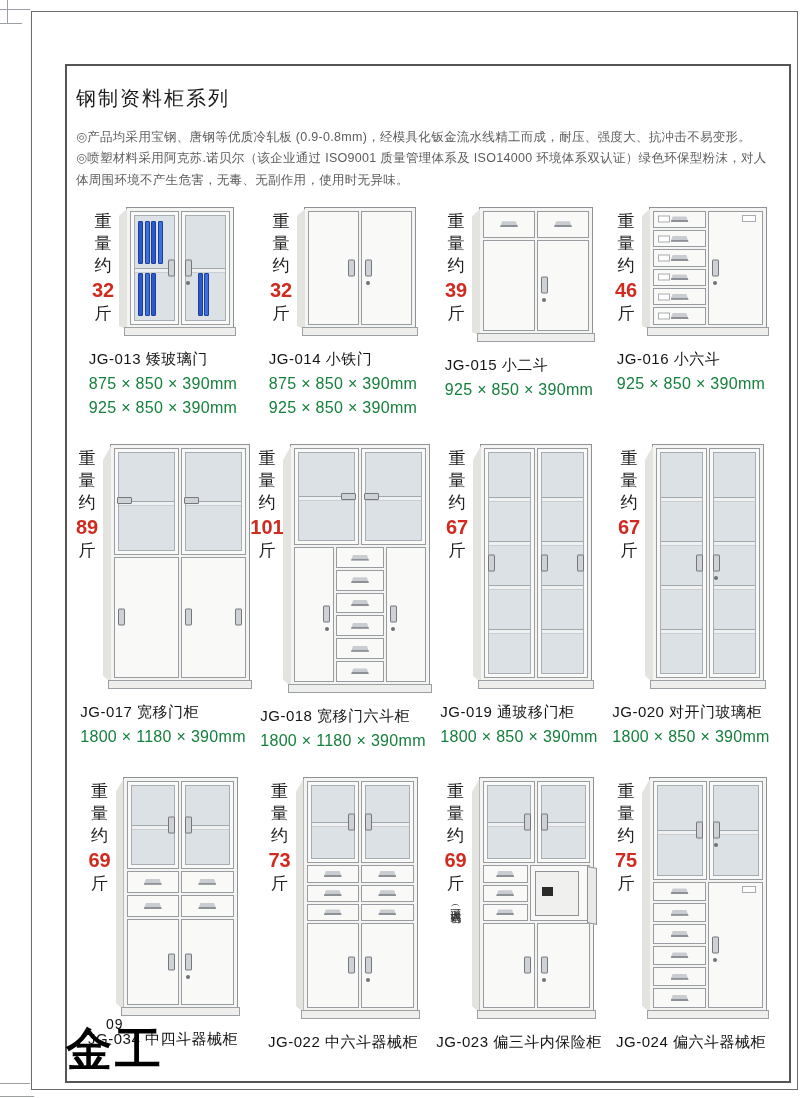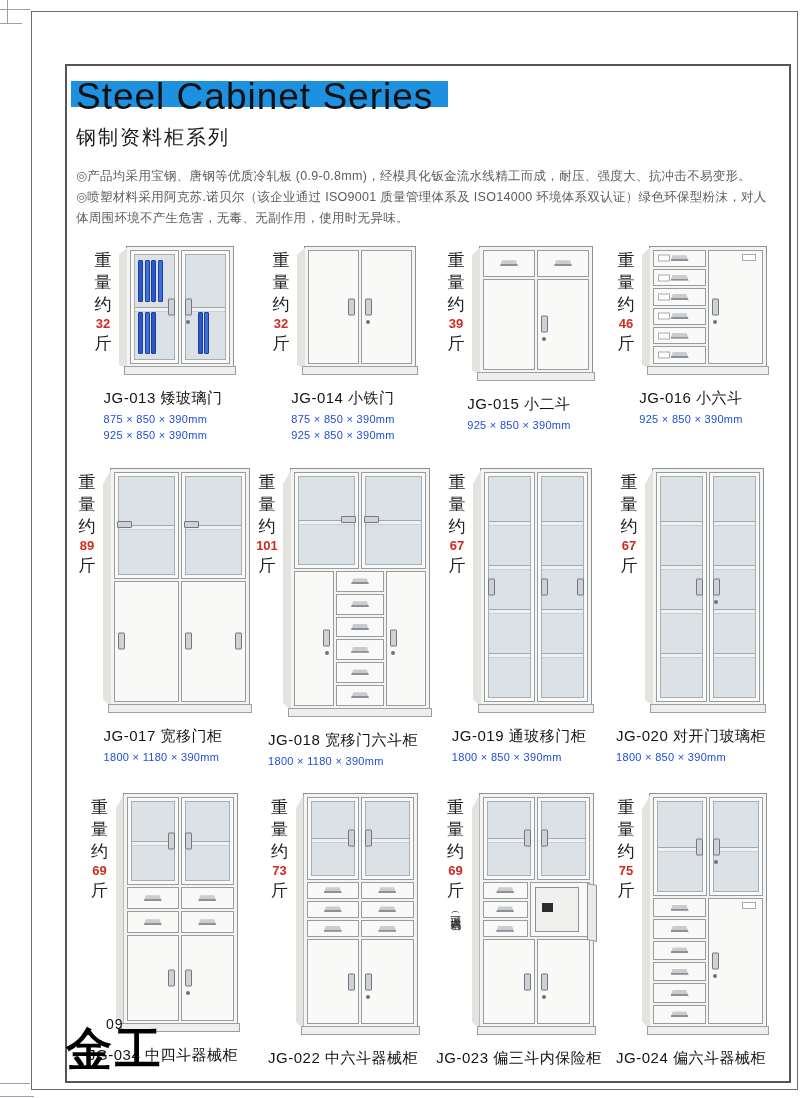--- a/index.html
+++ b/index.html
@@ -19,21 +19,21 @@
   .title-en .t{position:relative;z-index:1;}
   .title-cn{margin-top:7px;font-size:20px;color:#1c1c1c;letter-spacing:2px;}
   .intro{margin-top:15px;font-size:12.5px;line-height:1.7;color:#5c5c5c;letter-spacing:0.3px;}
 
   
   .grid{margin-top:16px;display:grid;grid-template-columns:repeat(4,1fr);column-gap:6px;row-gap:24px;}
   .prod{display:flex;flex-direction:column;align-items:center;}
   .prod-top{display:flex;align-items:flex-start;justify-content:center;gap:3px;}
 
   .weight{display:flex;flex-direction:column;align-items:center;width:22px;margin-top:4px;font-size:17px;line-height:1.3;color:#202020;}
-  .weight .num{color:var(--wred,#cf2b20);font-weight:700;font-size:13px;letter-spacing:0;}
+  .weight .num{color:var(--wred,#cf2b20);font-weight:700;font-size:20px;letter-spacing:0;}
   .weight .note{margin-top:5px;writing-mode:vertical-rl;text-orientation:mixed;font-size:10.5px;letter-spacing:1px;color:#333;}
 
   
   .cabwrap{position:relative;padding-left:9px;padding-bottom:8px;}
   .cab{position:relative;background:#f4f4f2;border:1px solid #8e9296;box-sizing:border-box;padding:3px;}
   .cab .side{position:absolute;left:-8px;top:1px;width:8px;height:100%;background:#e3e3e0;border-bottom:1px solid #b5b8ba;clip-path:polygon(100% 0,100% 100%,0 97%,0 6%);}
   .cab .base{position:absolute;left:-3px;right:-3px;bottom:-8px;height:7px;background:#eeeeec;border:1px solid #9aa0a4;}
   .secs{display:flex;flex-direction:column;gap:2px;width:100%;height:100%;}
   .sec{display:flex;gap:2px;min-height:0;}
   .cell{position:relative;border:1px solid #989ca0;background:#f9f9f8;box-sizing:border-box;min-width:0;}
@@ -48,44 +48,40 @@
   .slot{position:absolute;left:4px;top:50%;transform:translateY(-50%);width:10px;height:5px;background:#fdfdfd;border:1px solid #a8acb0;}
   .kh{position:absolute;width:4px;height:4px;border-radius:50%;background:#6f7377;z-index:2;}
   .dlabel{position:absolute;top:3px;right:6px;width:12px;height:5px;background:#fdfdfd;border:1px solid #a8acb0;}
   .safebox{position:absolute;inset:8% 16% 8% 8%;background:#f0f0ee;border:1px solid #8e9296;}
   .kp{position:absolute;left:14%;top:36%;width:11px;height:9px;background:#2b2b2b;}
   .odoor{position:absolute;right:-14%;top:2%;width:14%;height:102%;background:#e9e9e6;border:1px solid #8e9296;transform:skewY(10deg);z-index:3;}
 
   .caption{margin-top:13px;text-align:center;}
   .caption .inner{display:inline-block;text-align:left;}
   .pname{font-size:15px;color:#141414;letter-spacing:0.5px;}
-  .pdims{margin-top:3px;font-size:11px;color:#1d4ed8;line-height:1.5;letter-spacing:0.3px;}
+  .pdims{margin-top:3px;font-size:16px;color:#15803d;line-height:1.5;letter-spacing:0.3px;}
 
   .logo{position:absolute;left:66px;top:1026px;font-size:46px;font-weight:700;color:#000;letter-spacing:3px;line-height:1.0;}
   .pagenum{position:absolute;left:106px;top:1016px;font-size:14px;color:#111;letter-spacing:1px;}
 </style>
 </head>
 <body>
 
 <div class="page">
 
   <div class="mark" style="left:0;top:9px;width:30px;height:1px;"></div>
   <div class="mark" style="left:0;top:23px;width:22px;height:1px;"></div>
   <div class="mark" style="left:7px;top:0;width:1px;height:24px;"></div>
   <div class="mark" style="left:0;top:1083px;width:30px;height:1px;"></div>
   <div class="mark" style="left:0;top:1096px;width:34px;height:1px;"></div>
 
   <div class="outer-frame"></div>
   <div class="inner-frame"></div>
 
   <div class="content">
-    <h1 class="title-en" style="margin:0;">
-      <span class="bar"></span>
-      <span class="t">Steel Cabinet Series</span>
-    </h1>
     <div class="title-cn">钢制资料柜系列</div>
 
     <div class="intro">
         <div class="bullet">◎产品均采用宝钢、唐钢等优质冷轧板 (0.9-0.8mm)，经模具化钣金流水线精工而成，耐压、强度大、抗冲击不易变形。</div>
         <div class="bullet">◎喷塑材料采用阿克苏.诺贝尔（该企业通过 ISO9001 质量管理体系及 ISO14000 环境体系双认证）绿色环保型粉沫，对人体周围环境不产生危害，无毒、无副作用，使用时无异味。</div>
       </div>
 
     <div class="grid">
         <div class="prod">
           <div class="prod-top">

